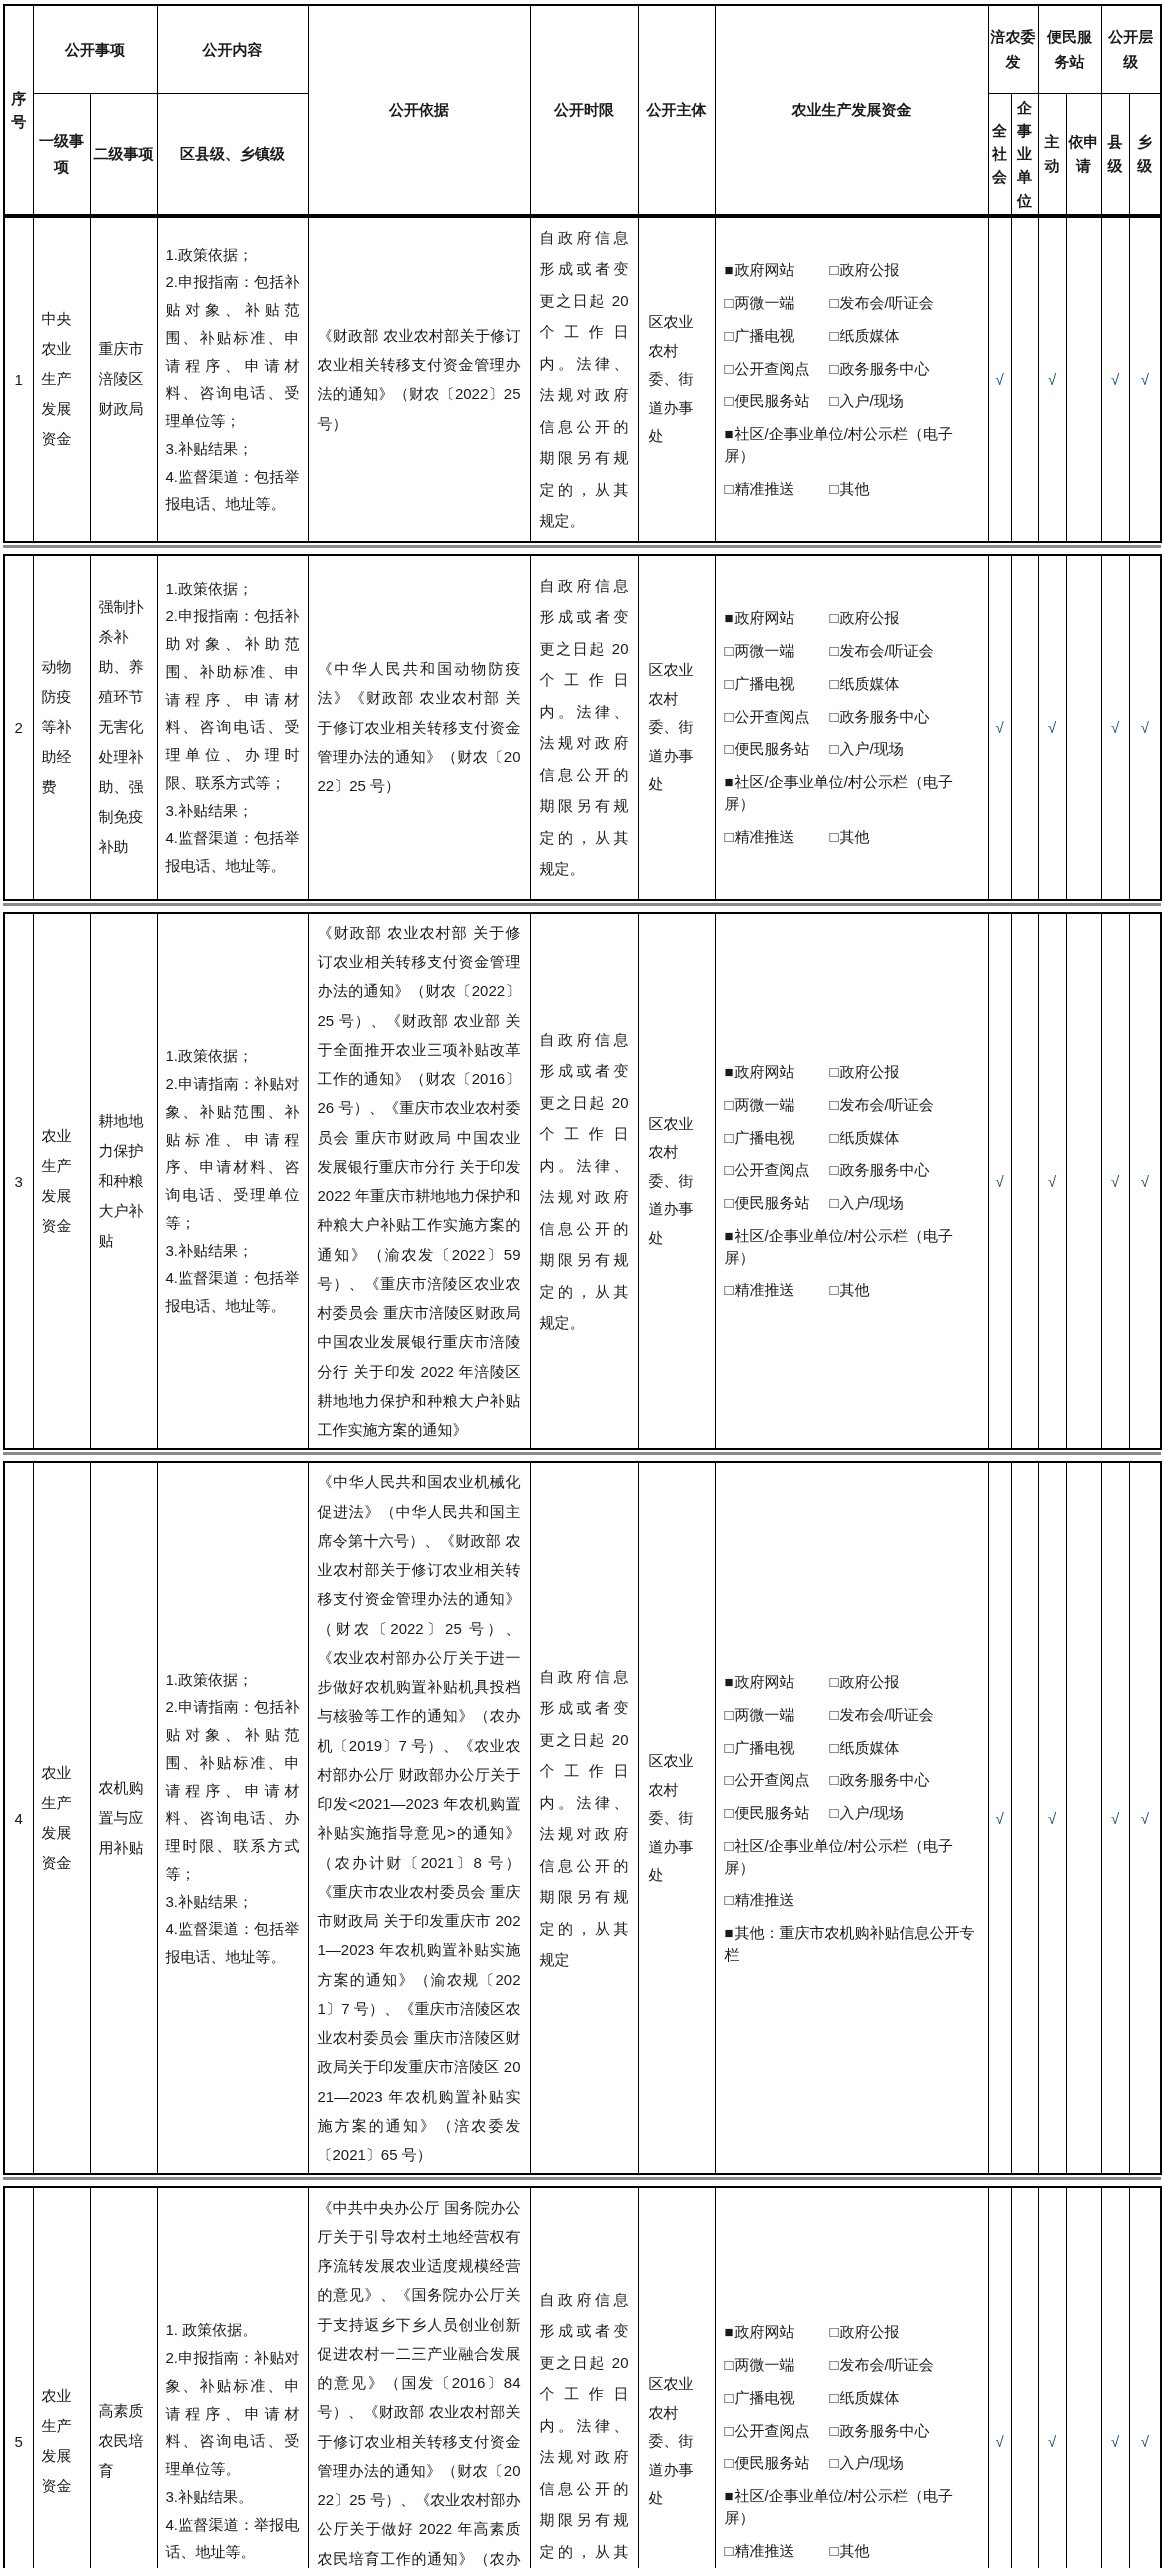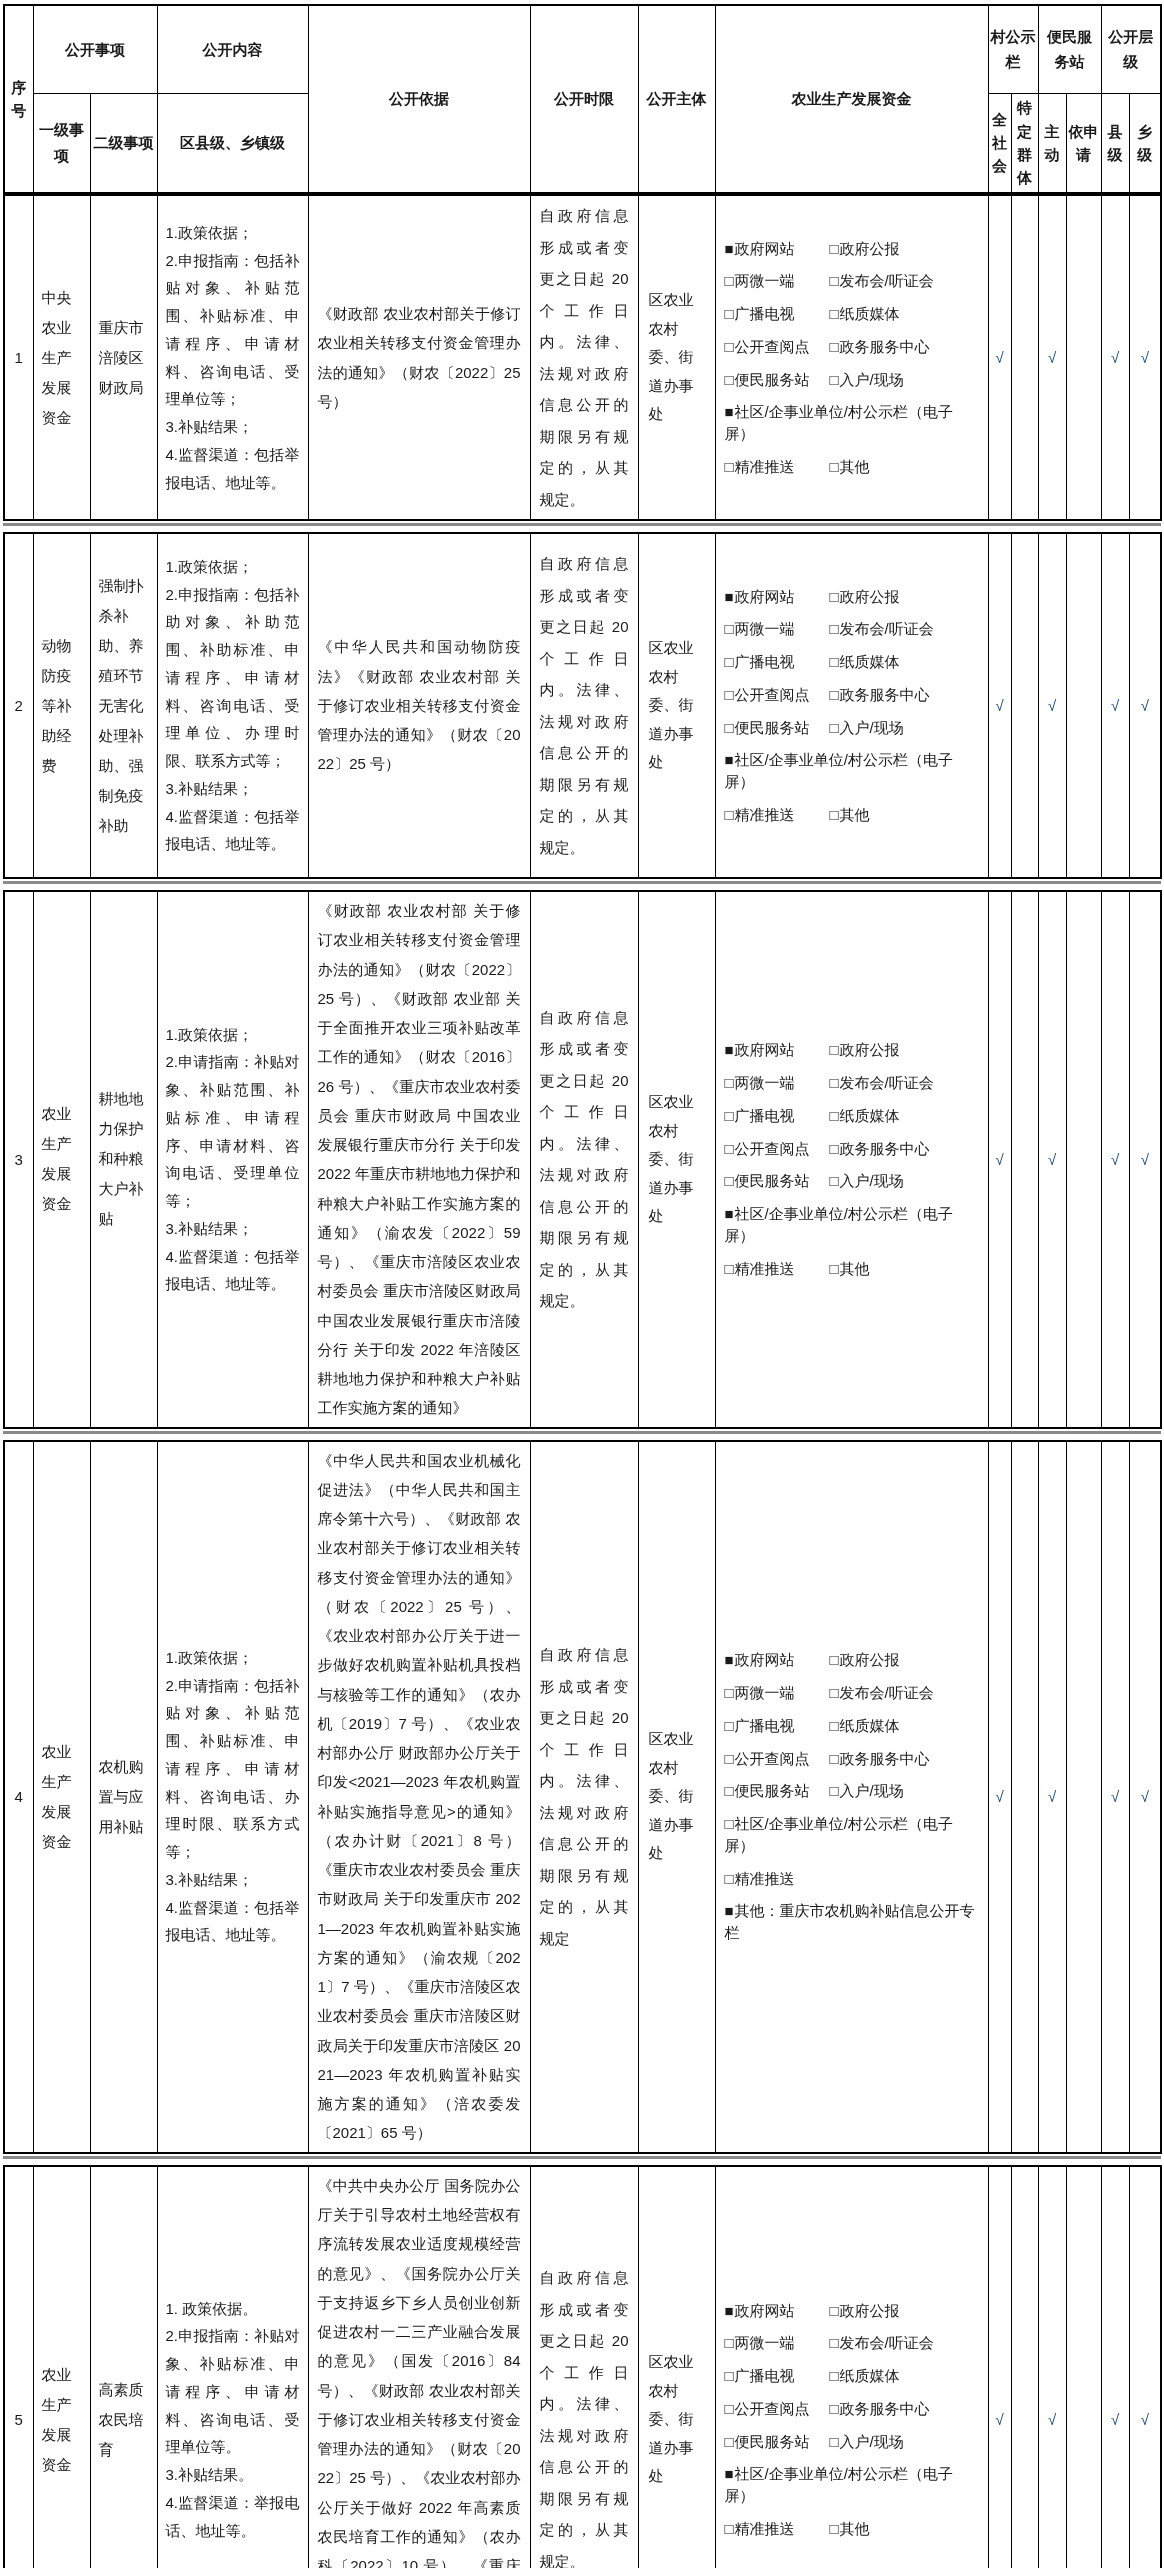--- a/index.html
+++ b/index.html
@@ -57,30 +57,30 @@
     </colgroup>
     <tbody>
         <tr class="hA">
       <td class="hv" rowspan="2">序号</td>
       <td class="hcell" colspan="2">公开事项</td>
       <td class="hcell">公开内容</td>
       <td class="hcell" rowspan="2">公开依据</td>
       <td class="hcell" rowspan="2">公开时限</td>
       <td class="hcell" rowspan="2">公开主体</td>
       <td class="hcell" rowspan="2">农业生产发展资金</td>
-      <td class="hcell" colspan="2">村公示栏</td>
+      <td class="hcell" colspan="2">涪农委发</td>
       <td class="hcell" colspan="2">便民服务站</td>
       <td class="hcell" colspan="2">公开层级</td>
     </tr>
     <tr class="hB">
       <td class="hcell">一级事项</td>
       <td class="hcell">二级事项</td>
       <td class="hcell">区县级、乡镇级</td>
       <td class="hv">全社会</td>
-      <td class="hv">特定群体</td>
+      <td class="hv">企事业单位</td>
       <td class="hv">主动</td>
       <td class="hv">依申请</td>
       <td class="hv">县级</td>
       <td class="hv">乡级</td>
     </tr>
   </tbody>
     </table>
 
   <div id="rows-host">
   <table class="block row-block r1">

